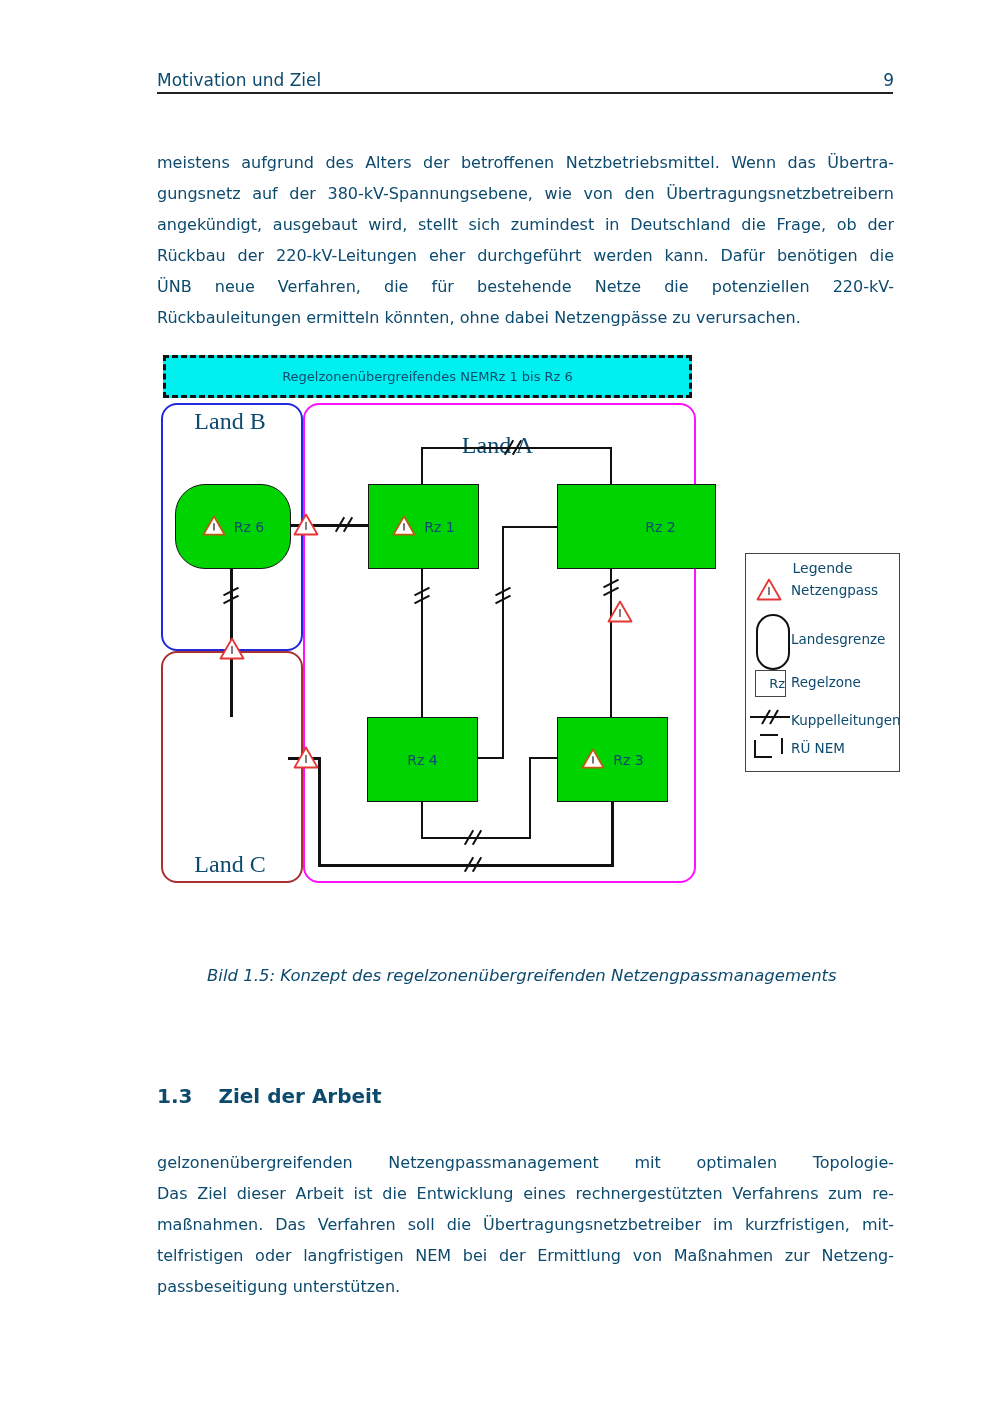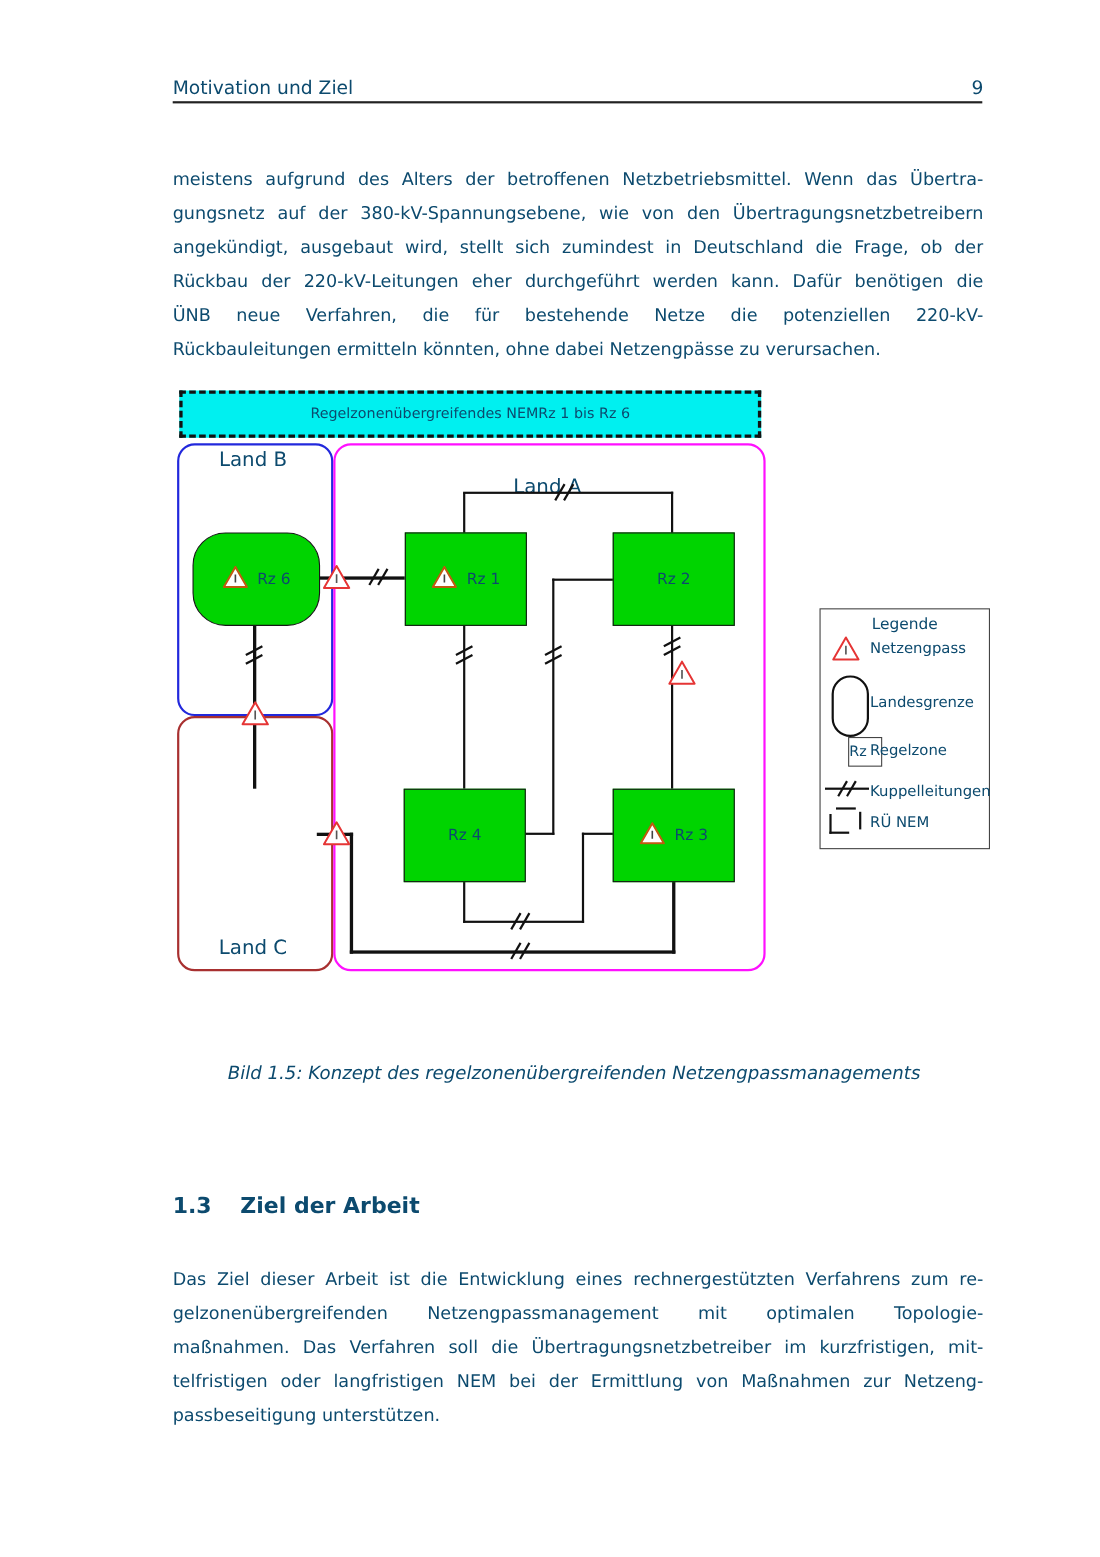--- a/index.html
+++ b/index.html
@@ -24,21 +24,21 @@
   .sec-head .num { display:inline-block; margin-right:26px; }
 
   
   .banner { position:absolute; left:163px; top:355px; width:523px; height:37px;
             background:#00F0F0; border:3px dashed #111; display:flex; flex-direction:row;
             align-items:center; justify-content:center; font-size:13px; line-height:17px; z-index:6; }
   .land { position:absolute; background:transparent; border-radius:16px; z-index:1; }
   .land-b { left:161px; top:403px; width:138px; height:244px; border:2px solid #2228DC; }
   .land-c { left:161px; top:651px; width:138px; height:228px; border:2px solid #A83030; }
   .land-a { left:303px; top:403px; width:389px; height:476px; border:2px solid #FF10FF; }
-  .land-lbl { position:absolute; font-size:18px; z-index:2; }
+  .land-lbl { position:absolute; font-size:24px; z-index:2;font-family:Liberation Serif, serif; }
   .lbl-b { left:161px; top:408px; width:138px; text-align:center; }
   .lbl-a { left:303px; top:432px; width:389px; text-align:center; }
   .lbl-c { left:161px; top:851px; width:138px; text-align:center; }
 
   .zone { position:absolute; background:#00D400; border:1px solid #161616; z-index:4;
           display:flex; align-items:center; justify-content:center; gap:8px; font-size:14px; }
   .z-r1 { top:484px; height:83px; }
   .z-r2 { top:717px; height:83px; }
 
   .ln-h, .ln-v { position:absolute; background:#111; z-index:3; }
@@ -56,21 +56,21 @@
 
   
   .legend { position:absolute; left:745px; top:553px; width:153px; height:217px;
             border:1px solid #444; background:#fff; z-index:2; }
   .leg-title { position:absolute; left:0; top:6px; width:100%; text-align:center; font-size:14px; }
   .leg-lbl { position:absolute; left:45px; font-size:13.5px; }
   .leg-tri { position:absolute; left:10px; top:24px; }
   .leg-stadium { position:absolute; left:10px; top:60px; width:30px; height:52px;
                  border:2.5px solid #111; border-radius:17px; }
   .leg-rz { position:absolute; left:9px; top:116px; width:29px; height:25px; border:1.5px solid #444;
-            display:flex; align-items:center; justify-content:flex-start; font-size:13px;margin-left:16px; }
+            display:flex; align-items:center; justify-content:flex-end; font-size:13px; }
   .leg-kup { position:absolute; left:4px; top:153px; width:40px; height:20px; }
   .leg-kup .line { position:absolute; left:0; top:9px; width:40px; height:2px; background:#111; }
   .leg-kup .s { position:absolute; width:2px; height:16px; background:#111; top:2px; transform:rotate(30deg); }
   .leg-kup .s1 { left:15px; } .leg-kup .s2 { left:23px; }
   .leg-rue { position:absolute; left:8px; top:180px; width:34px; height:26px; }
   .leg-rue .dash-top { position:absolute; left:6px; top:0; width:18px; border-top:2px solid #111; }
   .leg-rue .corner { position:absolute; left:0; top:6px; width:16px; height:16px;
                      border-left:2px solid #111; border-bottom:2px solid #111; }
   .leg-rue .bar { position:absolute; left:27px; top:4px; width:0; height:16px; border-left:2px solid #111; }
 </style>
@@ -173,21 +173,21 @@
   </div>
   <div class="zone z-r1" style="left:368px;width:109px;">
     <span>
       <svg width="24" height="21" viewBox="0 0 26 23">
           <path d="M13 1.5 L24.5 21.5 L1.5 21.5 Z" fill="#fff" stroke="#C05A10" stroke-width="2" stroke-linejoin="round"></path>
           <line x1="13" y1="9" x2="13" y2="17" stroke="#444" stroke-width="1.6"></line>
         </svg>
     </span>
     <span>Rz 1</span>
   </div>
-  <div class="zone z-r1" style="left:557px;width:109px;">
+  <div class="zone z-r1" style="left:557px;width:109px;padding-left:48px;">
     <span>Rz 2</span>
   </div>
   <div class="zone z-r2" style="left:367px;width:109px;">
     <span>Rz 4</span>
   </div>
   <div class="zone z-r2" style="left:557px;width:109px;">
     <span>
       <svg width="24" height="21" viewBox="0 0 26 23">
           <path d="M13 1.5 L24.5 21.5 L1.5 21.5 Z" fill="#fff" stroke="#C05A10" stroke-width="2" stroke-linejoin="round"></path>
           <line x1="13" y1="9" x2="13" y2="17" stroke="#444" stroke-width="1.6"></line>
@@ -255,20 +255,20 @@
     <div class="leg-lbl" style="top:186px;">RÜ NEM</div>
   </div>
 
   <div class="caption">Bild 1.5: Konzept des regelzonenübergreifenden Netzengpassmanagements</div>
 
   <div class="sec-head">
     <span class="num">1.3</span><span>Ziel der Arbeit</span>
   </div>
 
   <div class="para" id="p2">
+    <div class="ln">gelzonenübergreifenden Netzengpassmanagement mit optimalen Topologie-</div>
     <div class="ln">Das Ziel dieser Arbeit ist die Entwicklung eines rechnergestützten Verfahrens zum re-</div>
-    <div class="ln">gelzonenübergreifenden Netzengpassmanagement mit optimalen Topologie-</div>
     <div class="ln">maßnahmen. Das Verfahren soll die Übertragungsnetzbetreiber im kurzfristigen, mit-</div>
     <div class="ln">telfristigen oder langfristigen NEM bei der Ermittlung von Maßnahmen zur Netzeng-</div>
     <div class="ln last">passbeseitigung unterstützen.</div>
   </div>
 
 </div>
 
 </body></html>

